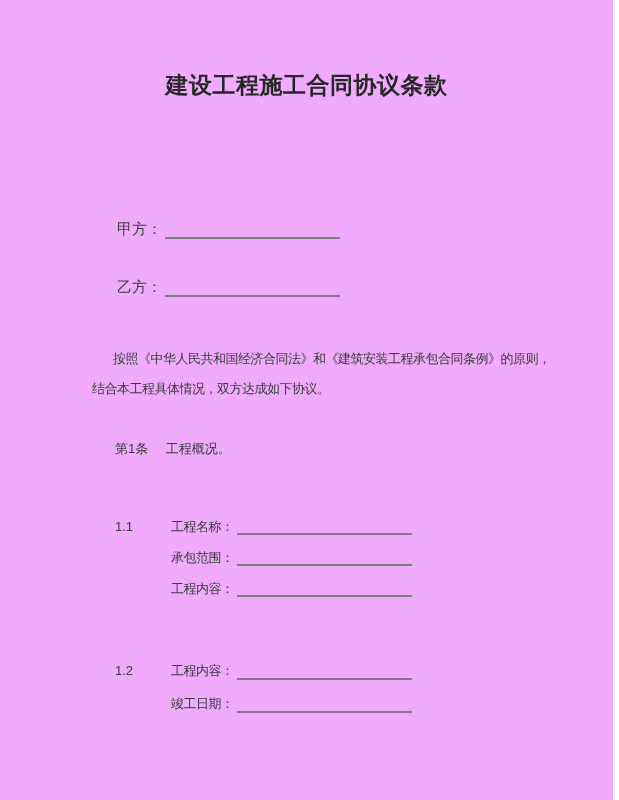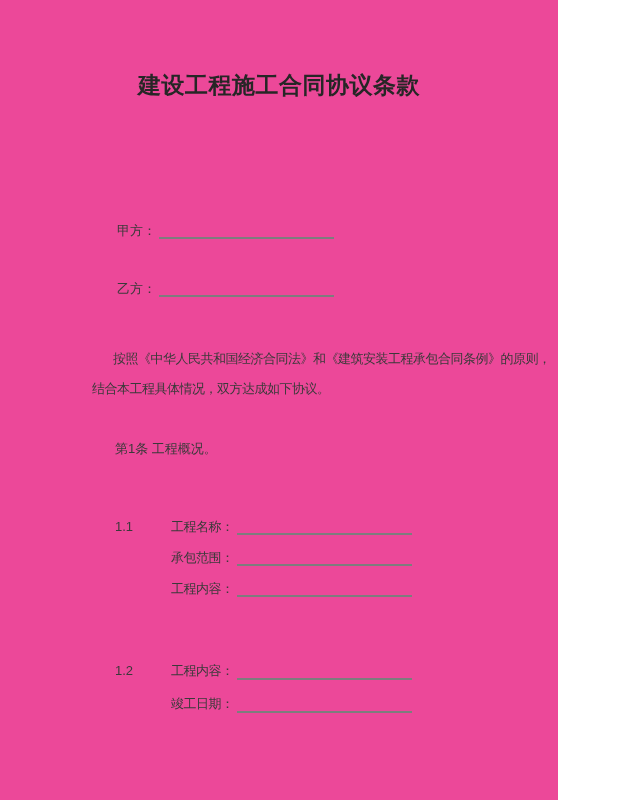--- a/index.html
+++ b/index.html
@@ -2,23 +2,23 @@
 <html><head>
 <meta charset="utf-8">
 <style>
   html, body {
     margin: 0;
     padding: 0;
     background: #ffffff;
   }
   .page {
     position: relative;
-    width: 558px;
+    width: 613px;
     height: 800px;
-    background: #ec4899;
+    background: #f0abfc;
     font-family: "Liberation Sans", "DejaVu Sans", sans-serif;
     color: #3a3a3a;
     overflow: hidden;
   }
   .doc-title {
     position: absolute;
     top: 70px;
     left: 0;
     width: 100%;
     text-align: center;
@@ -31,23 +31,24 @@
   .party-row {
     position: absolute;
     left: 117px;
     display: flex;
     align-items: flex-end;
     height: 19px;
   }
   .party-a { top: 220px; }
   .party-b { top: 278px; }
   .party-label {
-    font-size: 13px;
+    font-size: 15px;
     line-height: 17px;
     white-space: nowrap;
+    font-family: Liberation Mono, monospace;
   }
   .blank {
     display: inline-block;
     height: 16px;
     border-bottom: 2px solid #7d7d7d;
   }
   .party-blank {
     width: 175px;
     margin-left: 3px;
   }
@@ -64,21 +65,21 @@
     letter-spacing: -0.5px;
   }
   .intro-line.indent { text-indent: 21px; }
   .clause {
     position: absolute;
     top: 440px;
     left: 115px;
     font-size: 13px;
     line-height: 17px;
   }
-  .clause-no { }
+  .clause-no { margin-right: 14px; }
   .items {
     position: absolute;
     left: 115px;
   }
   .items-s11 { top: 516px; }
   .items-s12 { top: 661px; }
   .item-row {
     display: flex;
     align-items: flex-end;
     height: 19px;

